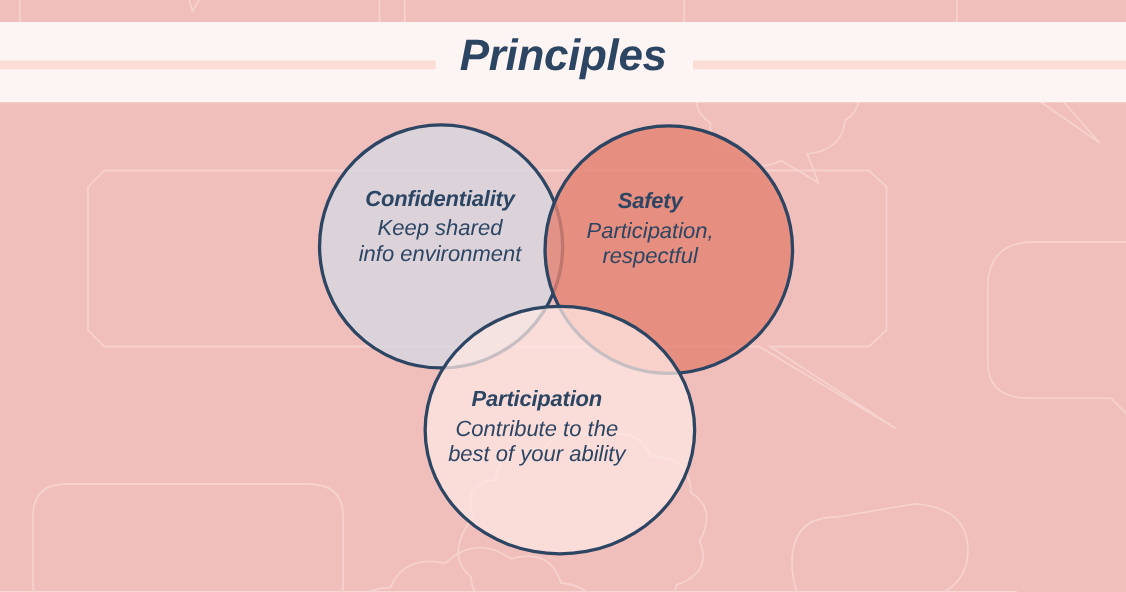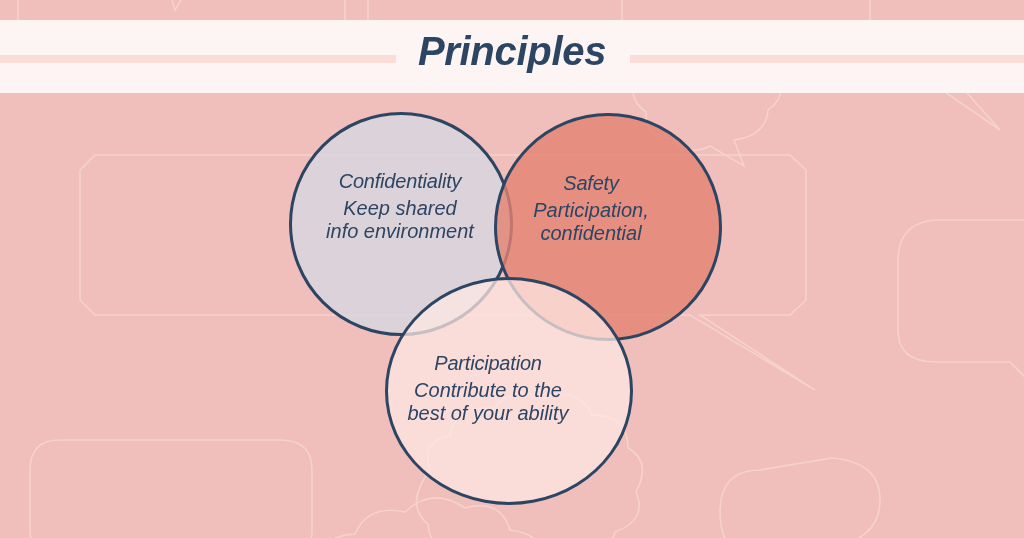--- a/index.html
+++ b/index.html
@@ -93,21 +93,21 @@
   
   .venn-label {
     position: absolute;
     z-index: 9;
     text-align: center;
     color: #2c4563;
     line-height: 1.16;
   }
   .venn-title {
     font-size: 20px;
-    font-weight: normal;
+    font-weight: bold;
     font-style: italic;
     letter-spacing: -0.2px;
     margin-bottom: 4px;
   }
   .venn-desc {
     font-size: 20px;
     font-style: italic;
     font-weight: normal;
   }
 
@@ -148,21 +148,21 @@
 
   <div id="label-confidentiality" class="venn-label">
     <div class="venn-title">Confidentiality</div>
     <div class="venn-desc">Keep shared</div>
     <div class="venn-desc">info environment</div>
   </div>
 
   <div id="label-safety" class="venn-label">
     <div class="venn-title">Safety</div>
     <div class="venn-desc">Participation,</div>
-    <div class="venn-desc">confidential</div>
+    <div class="venn-desc">respectful</div>
   </div>
 
   <div id="label-participation" class="venn-label">
     <div class="venn-title">Participation</div>
     <div class="venn-desc">Contribute to the</div>
     <div class="venn-desc">best of your ability</div>
   </div>
 
 </div>
 

